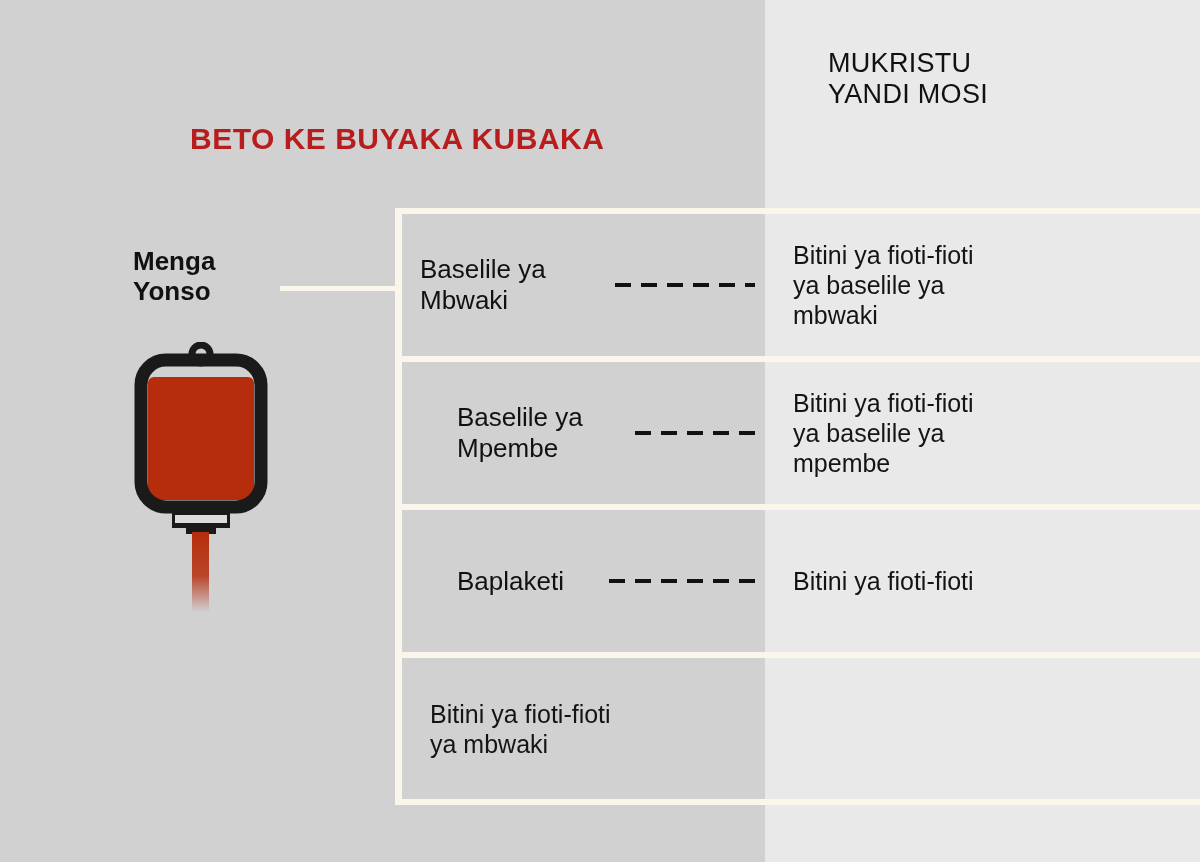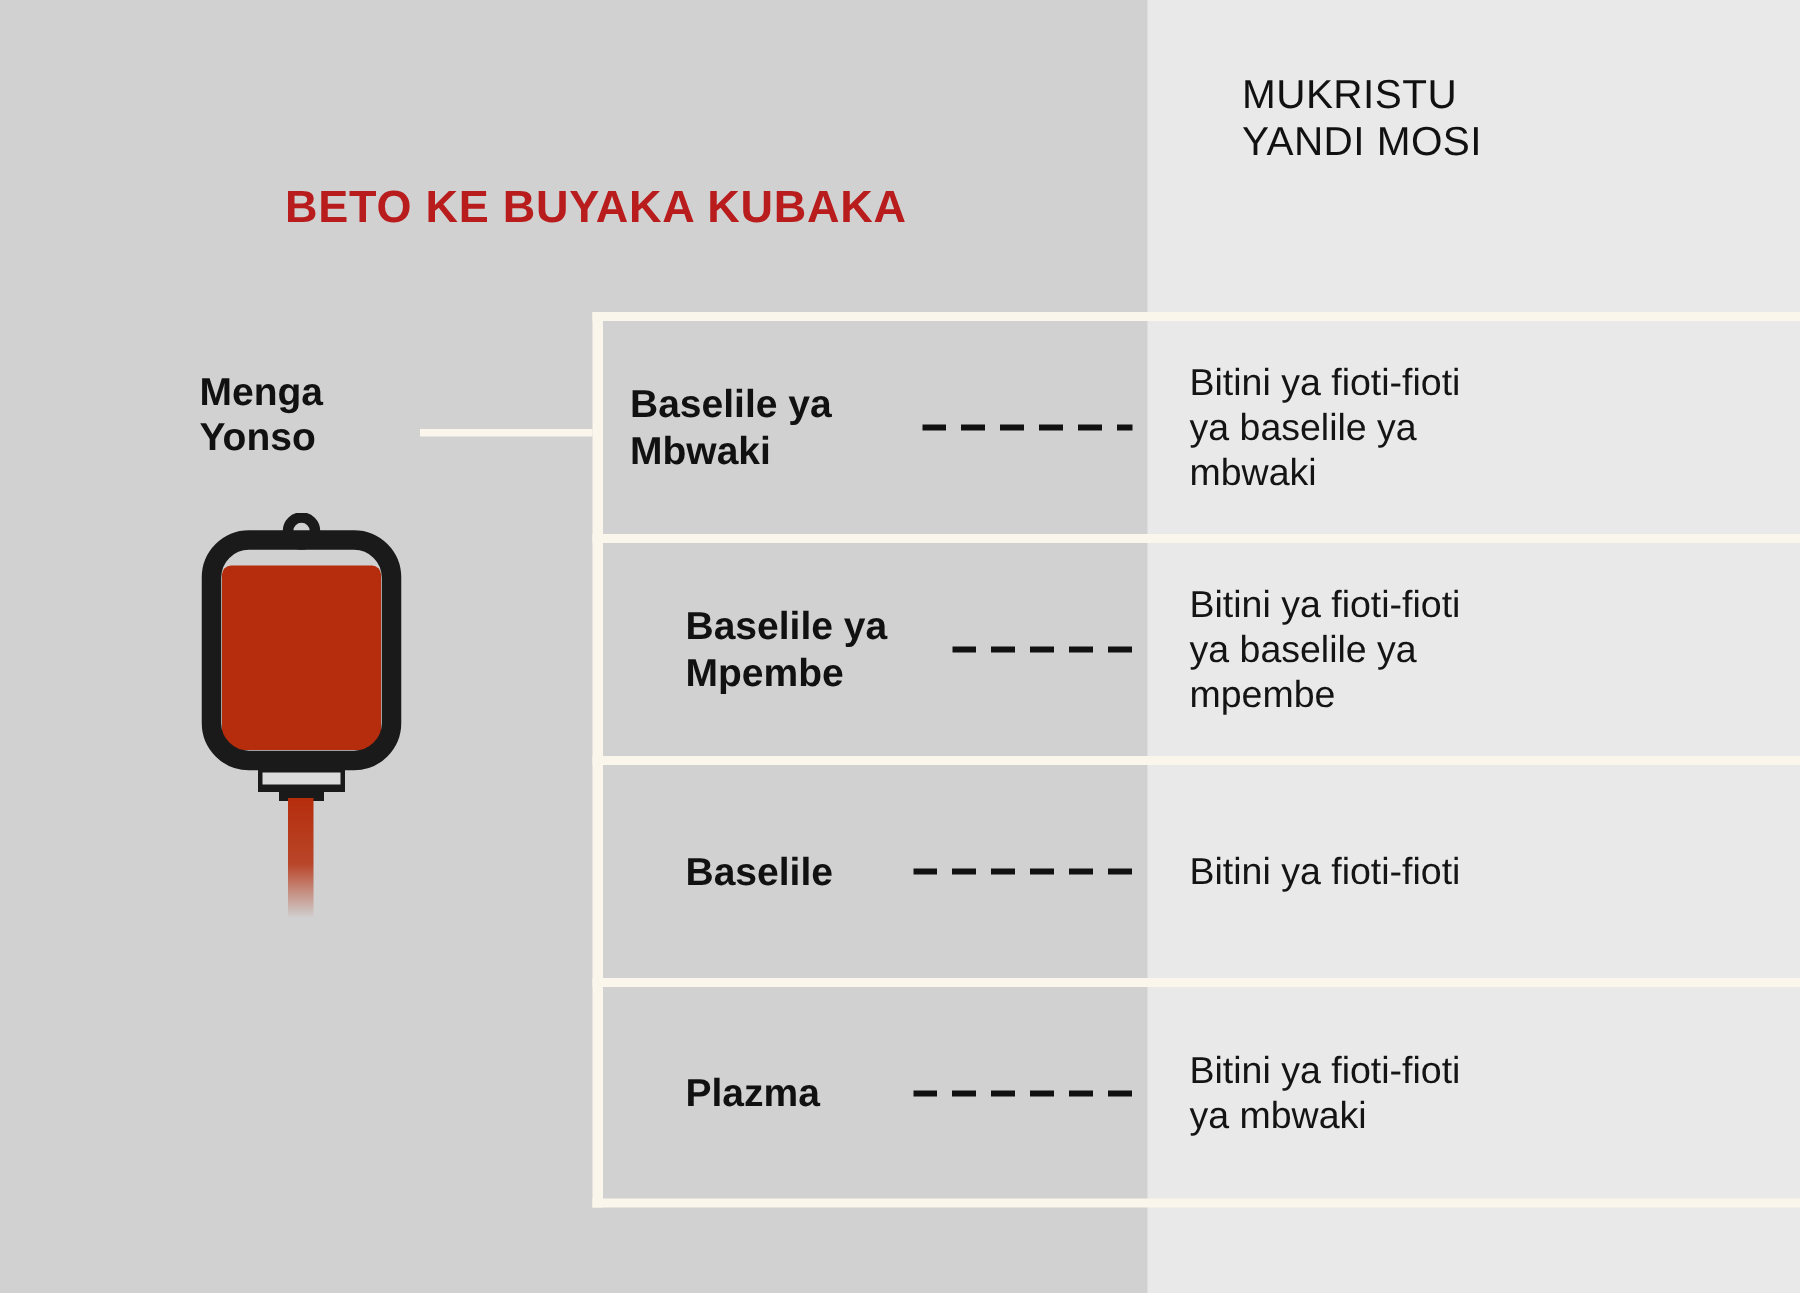--- a/index.html
+++ b/index.html
@@ -51,21 +51,21 @@
   .row{
     position:absolute;left:7px;width:798px;
     display:flex;align-items:center;
   }
   .row-left{
     width:363px;height:100%;
     display:flex;align-items:center;
     box-sizing:border-box;
   }
   .row-label{
-    font-size:26px;font-weight:bold;color:#111;line-height:1.18;
+    font-size:26px;font-weight:normal;color:#111;line-height:1.18;
   }
   .dash{
     flex:0 0 auto;height:4px;margin-left:14px;
     background:repeating-linear-gradient(to right,#111 0 16px,transparent 16px 26px);
   }
   .row-right{
     flex:1;height:100%;display:flex;align-items:center;
     padding-left:28px;box-sizing:border-box;
   }
   .row-desc{
@@ -154,38 +154,32 @@
         <div>Bitini ya fioti-fioti</div>
         <div>ya baselile ya</div>
         <div>mpembe</div>
       </div>
     </div>
   </div>
 
   <div class="row" style="top:302px;height:142px;">
     <div class="row-left">
       <div class="row-label" style="margin-left:55px;">
-        <div>Baselile</div>
+        <div>Baplaketi</div>
       </div>
       <div class="dash" style="width:146px;margin-left:auto;margin-right:10px;"></div>
     </div>
     <div class="row-right">
       <div class="row-desc">
         <div>Bitini ya fioti-fioti</div>
       </div>
     </div>
   </div>
 
   <div class="row" style="top:450px;height:141px;">
-    <div class="row-left">
-      <div class="row-label" style="margin-left:55px;">
-        <div>Plazma</div>
-      </div>
-      <div class="dash" style="width:146px;margin-left:auto;margin-right:10px;"></div>
-    </div>
     <div class="row-right">
       <div class="row-desc">
         <div>Bitini ya fioti-fioti</div>
         <div>ya mbwaki</div>
       </div>
     </div>
   </div>
 </div>
 
 </body></html>

